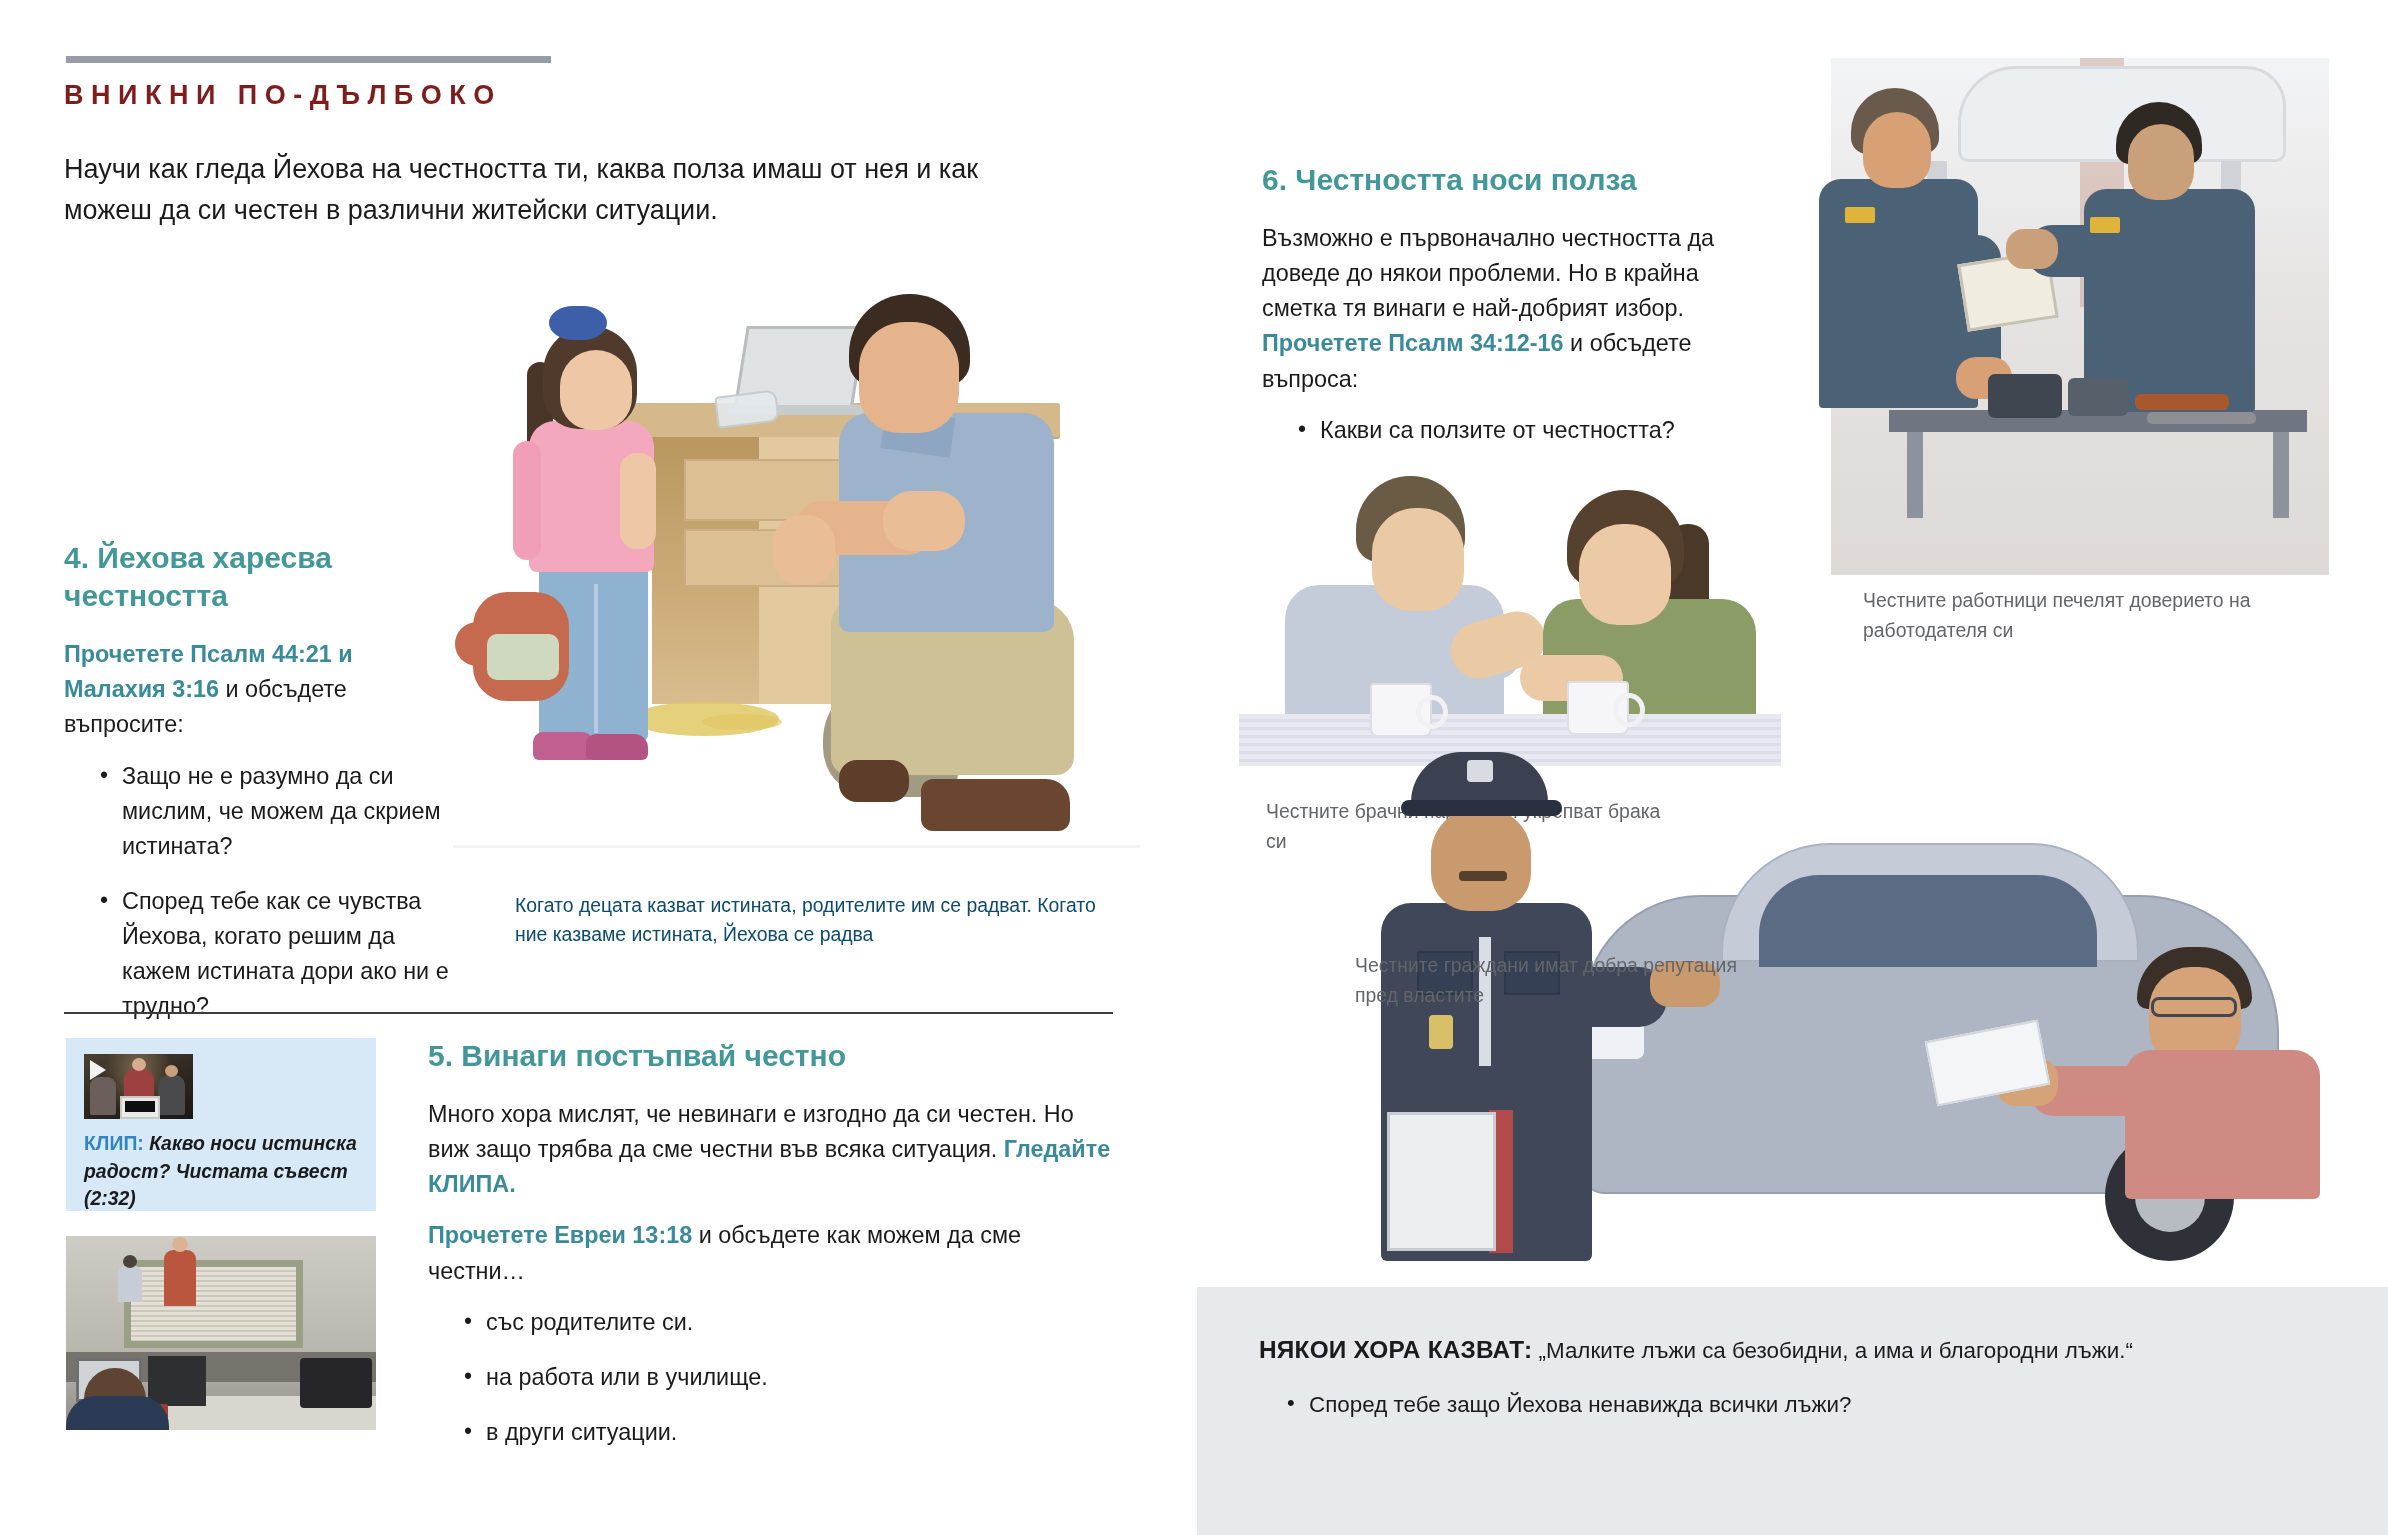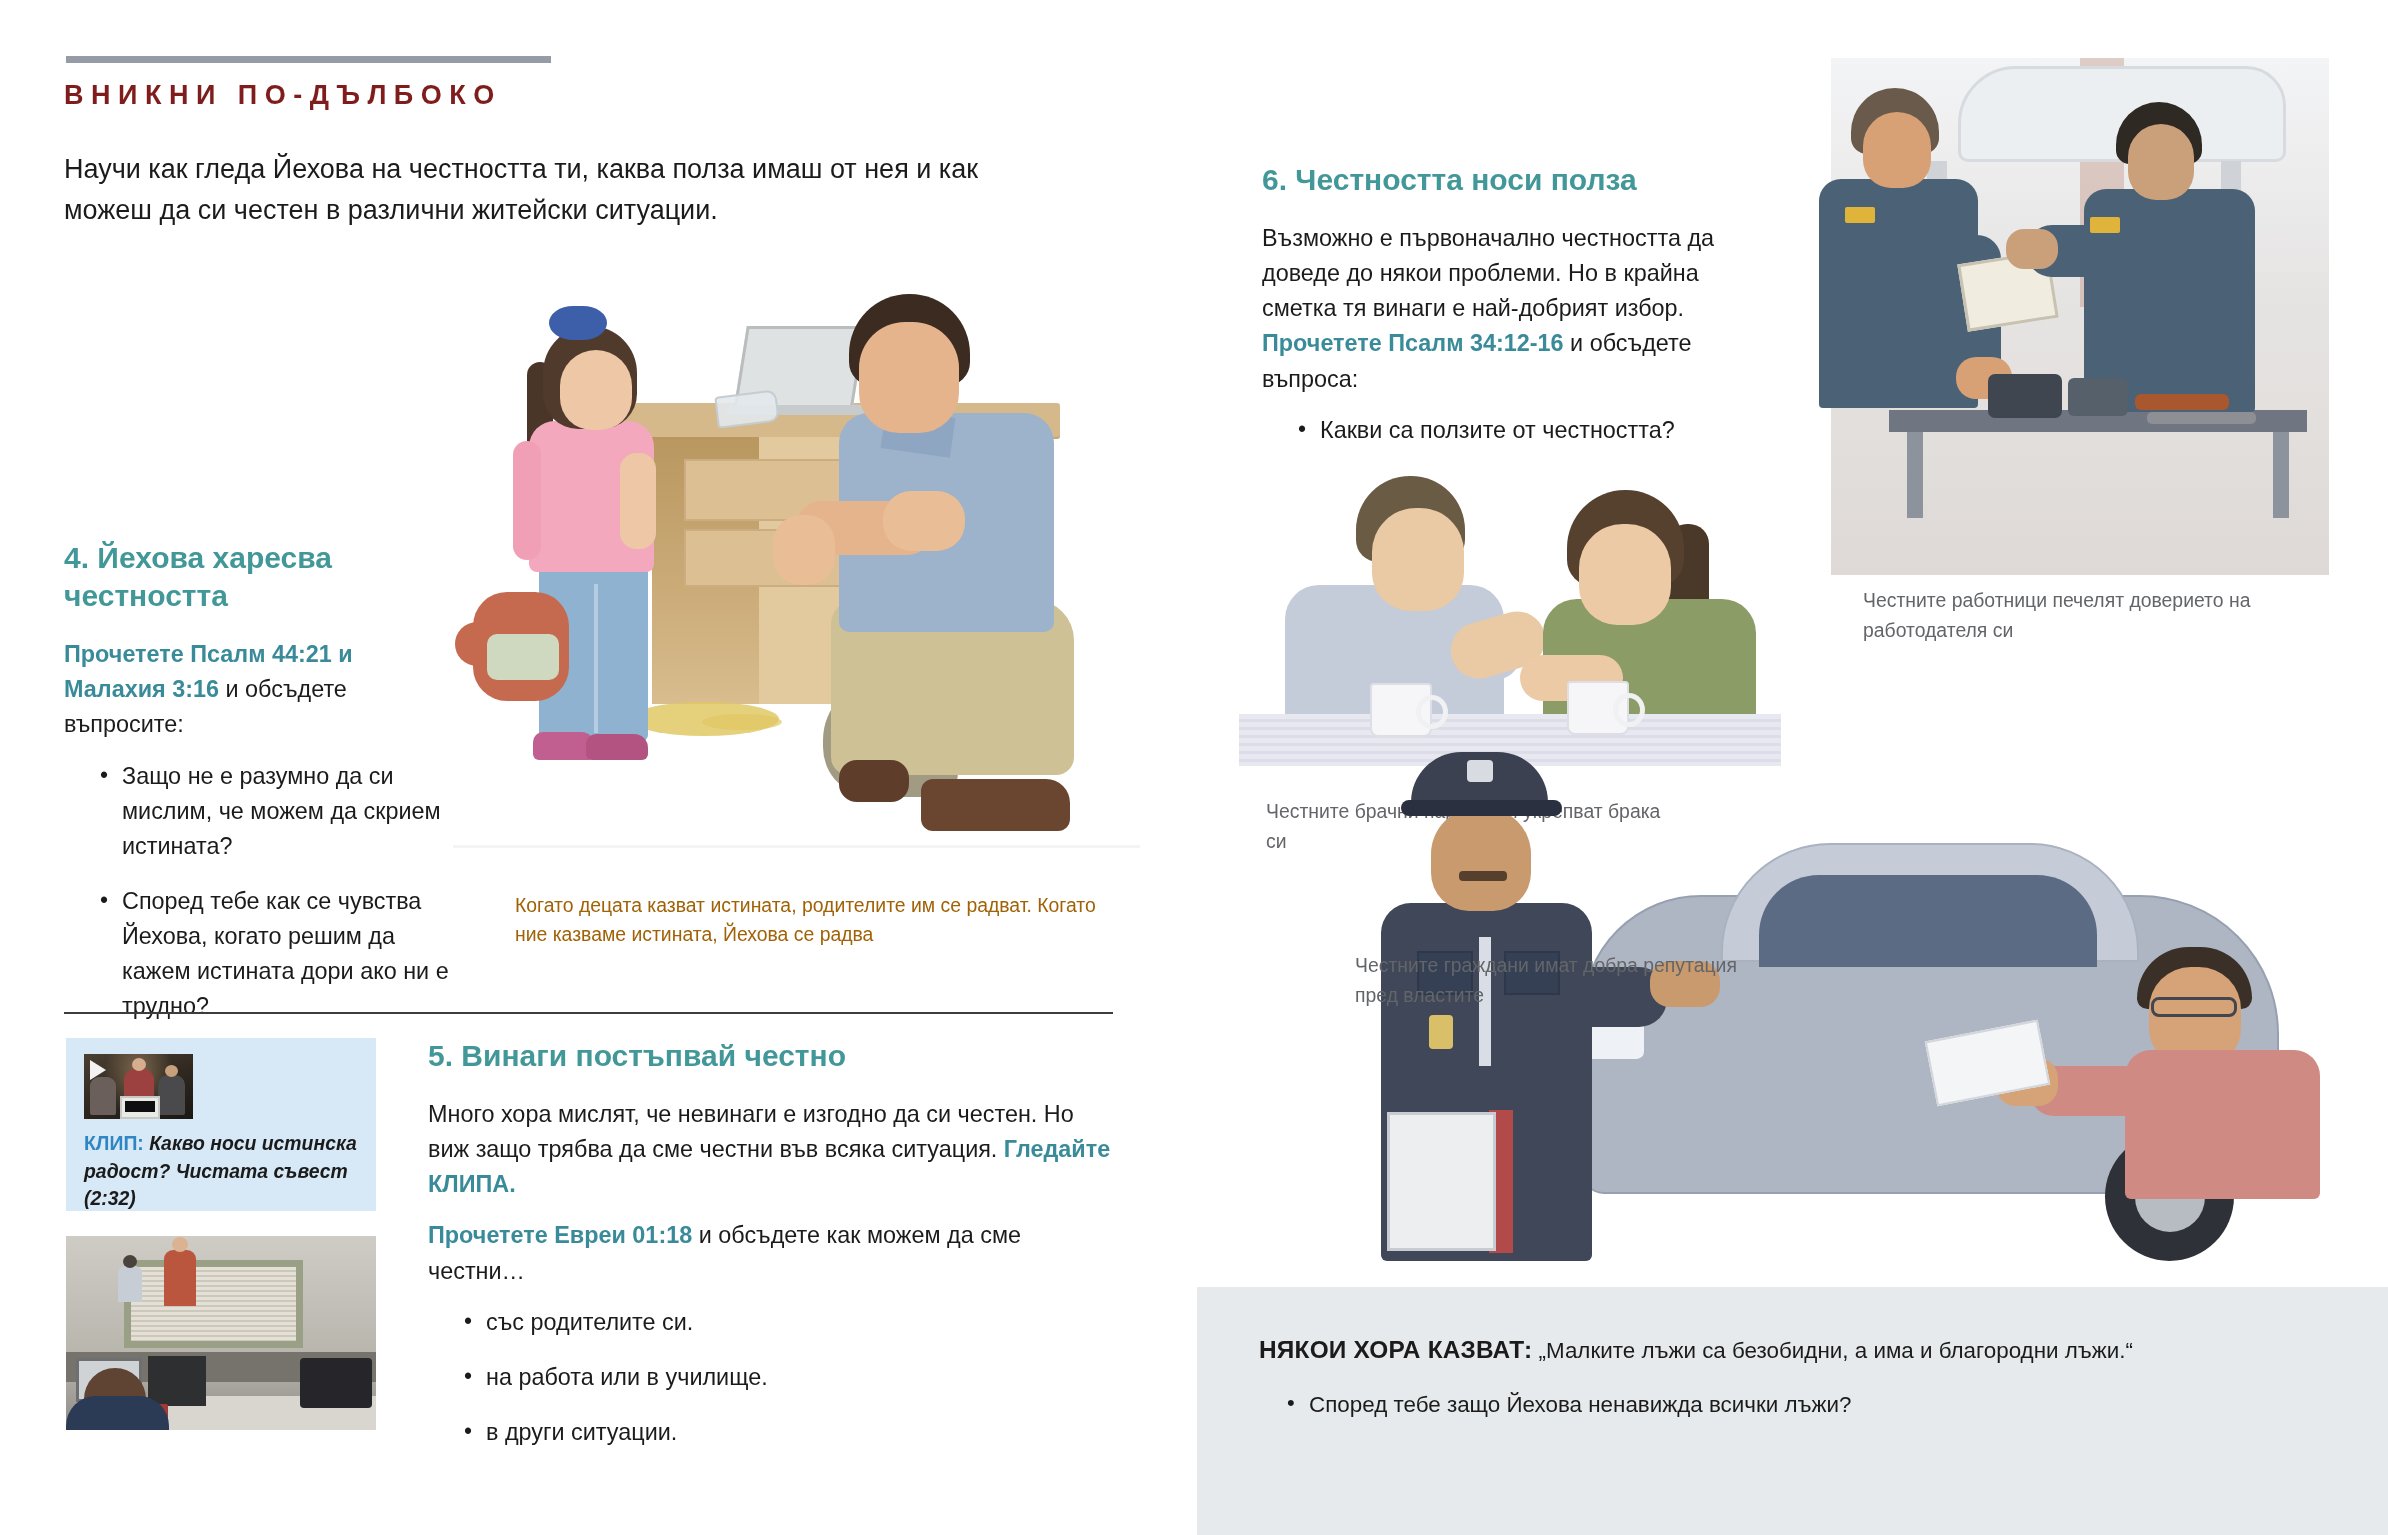--- a/index.html
+++ b/index.html
@@ -74,21 +74,21 @@
 
   
   #illus-family {
     position: absolute; left: 453px; top: 264px;
     width: 687px; height: 632px;
   }
   #caption-family {
     position: absolute; left: 515px; top: 891px;
     width: 597px;
     font-size: 19.4px; line-height: 1.52;
-    color: #a16207;
+    color: #0c4a6e;
   }
 
   
   #left-divider {
     position: absolute; left: 64px; top: 1012px;
     width: 1049px; height: 2px;
     background: #3d3d3d;
   }
 
   
@@ -453,21 +453,21 @@
   <div class="monitor2"></div>
   <div class="monitor"></div>
   <div class="mug"></div>
   <div class="head"></div>
   <div class="shoulders"></div>
 </div>
 
 <div id="sec5">
   <h2 class="sec-heading">5. Винаги постъпвай честно</h2>
   <p class="body-p"><span>Много хора мислят, че невинаги е изгодно да си честен. Но виж защо трябва да сме честни във всяка ситуация. </span><span class="link-teal">Гледайте КЛИПА.</span></p>
-  <p class="body-p"><span class="scripture">Прочетете Евреи 01:18</span><span> и обсъдете как можем да сме честни…</span></p>
+  <p class="body-p"><span class="scripture">Прочетете Евреи 13:18</span><span> и обсъдете как можем да сме честни…</span></p>
   <ul class="q-list">
     <li>със родителите си.</li>
     <li>на работа или в училище.</li>
     <li>в други ситуации.</li>
   </ul>
 </div>
 
 <div id="sec6">
   <h2 class="sec-heading">6. Честността носи полза</h2>
   <p class="body-p"><span>Възможно е първоначално честността да доведе до някои проблеми. Но в крайна сметка тя винаги е най-добрият избор. </span><span class="scripture">Прочетете Псалм 34:12-16</span><span> и обсъдете въпроса:</span></p>

